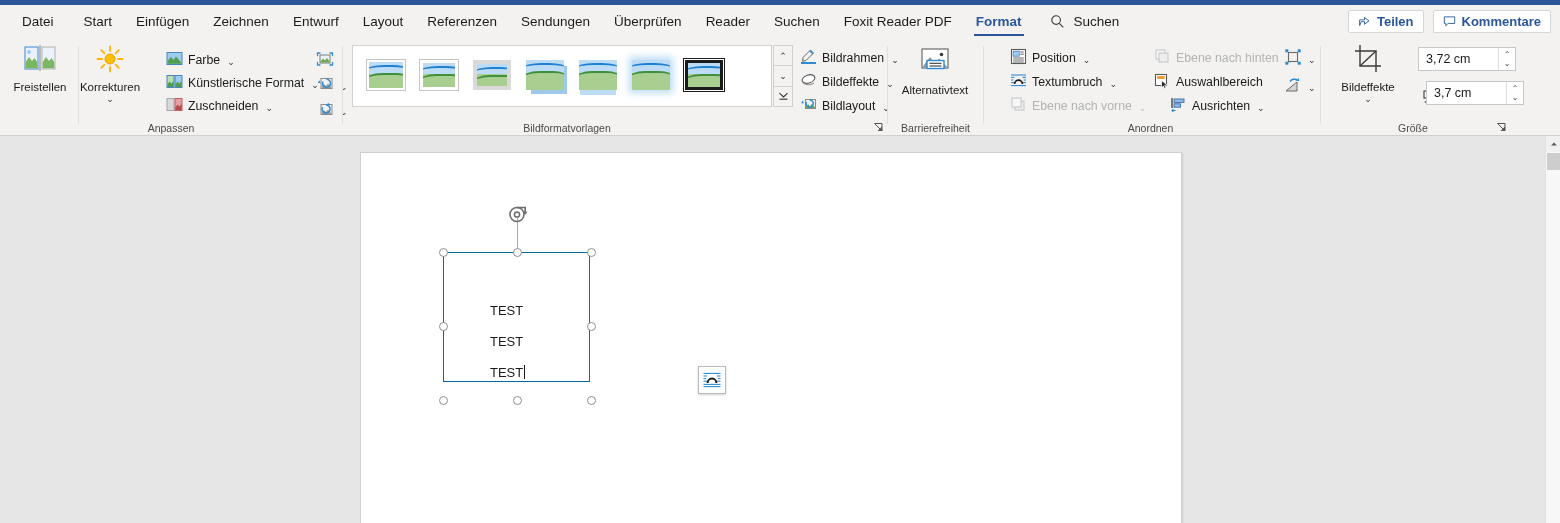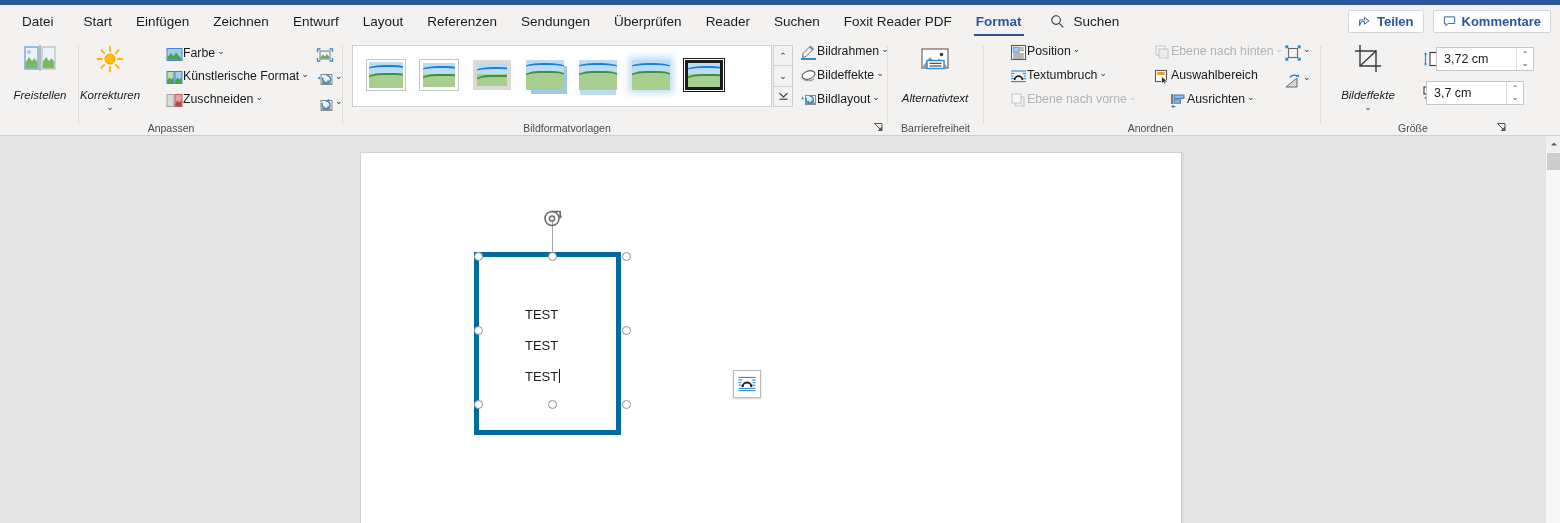--- a/index.html
+++ b/index.html
@@ -65,26 +65,26 @@
   .dlg {
     position: absolute; bottom: 3px; width: 11px; height: 11px;
     color: #505050; font-size: 10px; line-height: 11px; text-align: center;
   }
 
   
   .bigbtn {
     position: absolute; display: flex; flex-direction: column;
     align-items: center; width: 76px; top: 5px;
   }
-  .bigbtn .lbl { font-size: 11.5px; color: #1b1b1b; margin-top: 14px; text-align: center; line-height: 13px; font-style: italic;}
+  .bigbtn .lbl { font-size: 11.5px; color: #1b1b1b; margin-top: 6px; text-align: center; line-height: 13px;}
   .bigbtn .caret { font-size: 9px; color: #333; line-height: 8px; margin-top: 1px;}
 
   
   .srow {
-    position: absolute; display: flex; align-items: flex-start; 
+    position: absolute; display: flex; align-items: flex-end; gap: 5px;
     height: 21px; font-size: 12.3px; color: #1b1b1b; white-space: nowrap; padding-left: 18px;
   }
   .srow.dis { color: #b3b3b3; }
   .srow .caret { font-size: 9px; color: #333; margin-left: 2px; }
   .srow.dis .caret { color: #bdbdbd; }
 
   .iconbox { width: 17px; height: 17px; position: relative; flex: 0 0 17px; }
 
   
   .gallery {
@@ -148,22 +148,22 @@
     background: #e6e6e6;
   }
   .page {
     position: absolute; left: 360px; top: 16px; width: 822px; height: 375px;
     background: #ffffff; border: 1px solid #d0d0d0;
     box-shadow: 1px 1px 2px rgba(0,0,0,.10);
   }
 
   
   .selframe {
-    position: absolute; left: 113px; top: 99px; width: 147px; height: 183px;
-    border: 5px solid #0369a1;
+    position: absolute; left: 82px; top: 99px; width: 147px; height: 130px;
+    border: 1px solid #0369a1;
   }
   .handle {
     position: absolute; width: 9px; height: 9px; border-radius: 50%;
     background: #ffffff; border: 1px solid #8f8f8f;
   }
   .h-nw { left: -5px;  top: -5px; }
   .h-n  { left: 69px;  top: -5px; }
   .h-ne { left: 143px; top: -5px; }
   .h-w  { left: -5px;  top: 69px; }
   .h-e  { left: 143px; top: 69px; }
@@ -659,21 +659,21 @@
       <div class="srow" style="left:80px; top:12px;">
         <span class="iconbox">
           <svg width="18" height="18" viewBox="0 0 18 18">
               <rect x="8" y="2.5" width="8" height="13" fill="#ffffff" stroke="#3a3a3a" stroke-width="1.1"></rect>
               <line x1="3.5" y1="3" x2="3.5" y2="15" stroke="#2e8bd0" stroke-width="1.2"></line>
               <path d="M1.8 4.6 L3.5 2.2 L5.2 4.6" fill="#2e8bd0"></path>
               <path d="M1.8 13.4 L3.5 15.8 L5.2 13.4" fill="#2e8bd0"></path>
             </svg>
         </span>
       </div>
-      <div class="spin" style="left:112px; top:9px;">
+      <div class="spin" style="left:94px; top:9px;">
         <span class="val">3,72 cm</span>
         <span class="arrows">
           <span>⌃</span>
           <span>⌄</span>
         </span>
       </div>
 
       <div class="srow" style="left:80px; top:46px;">
         <span class="iconbox">
           <svg width="18" height="18" viewBox="0 0 18 18">

